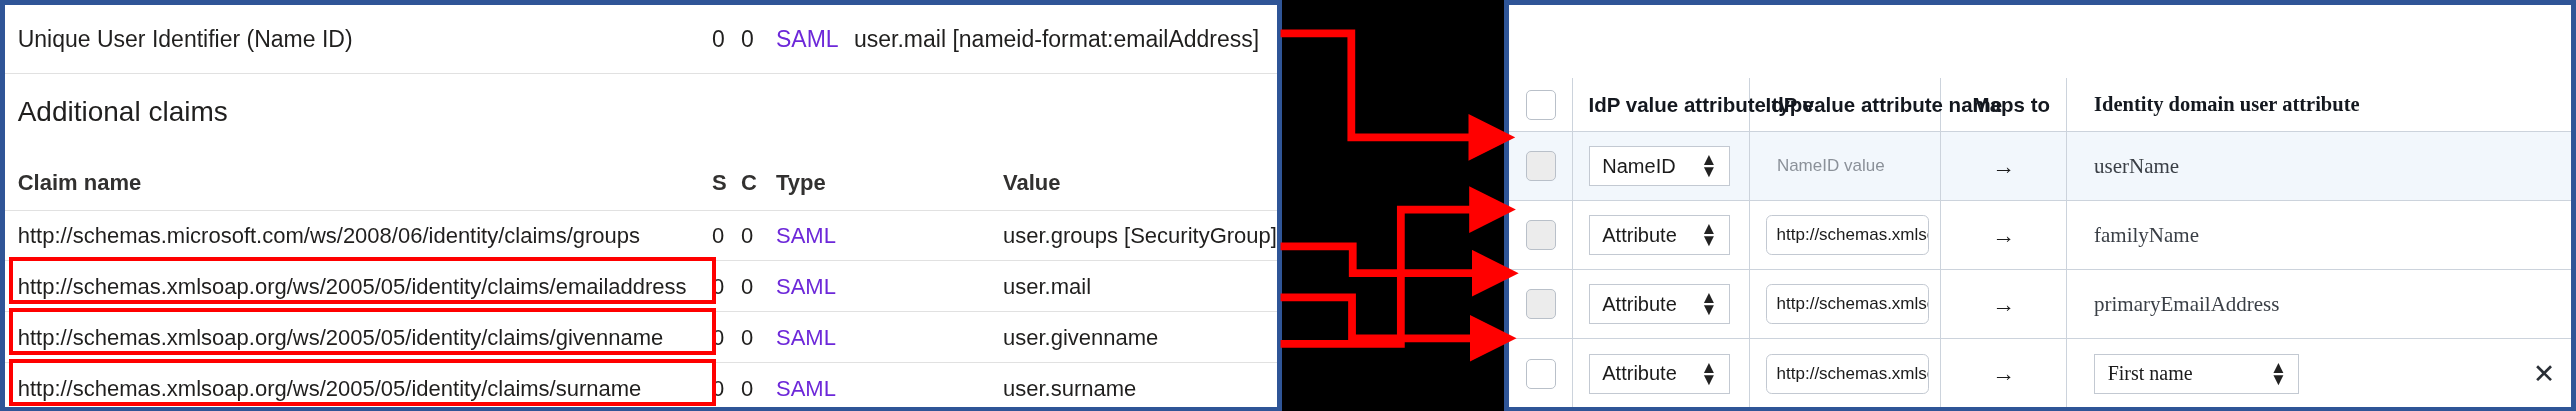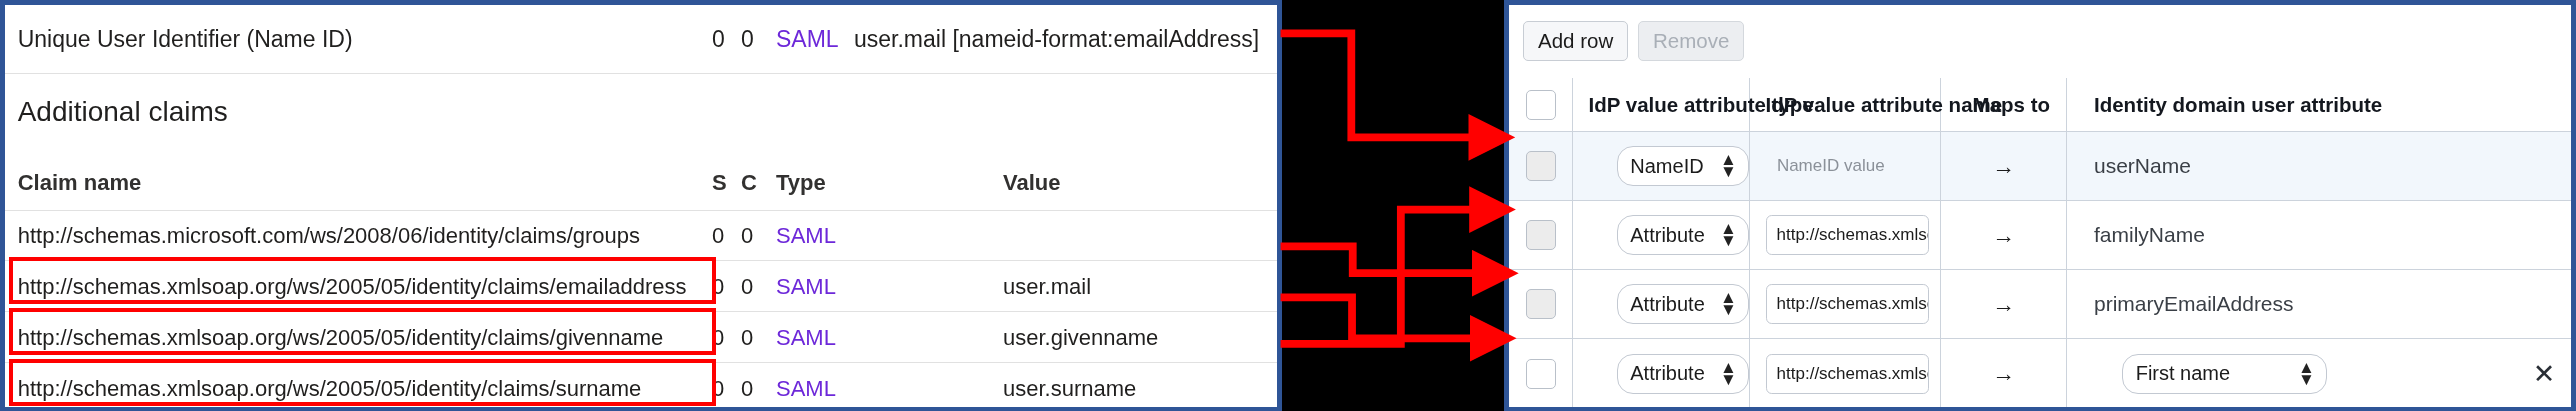--- a/index.html
+++ b/index.html
@@ -77,28 +77,28 @@
     box-sizing:border-box;cursor:pointer;}
   .chk.dim{background:#ececec;}
 
   .cell-type{width:177px;flex:0 0 177px;align-self:stretch;display:flex;align-items:center;
     padding-left:15.6px;box-sizing:border-box;border-right:1.4px solid #ccd3dc;}
   .cell-name{width:191px;flex:0 0 191px;align-self:stretch;display:flex;align-items:center;
     padding-left:15.6px;box-sizing:border-box;border-right:1.4px solid #ccd3dc;}
   .cell-maps{width:126px;flex:0 0 126px;align-self:stretch;display:flex;align-items:center;
     justify-content:center;box-sizing:border-box;border-right:1.4px solid #ccd3dc;}
   .cell-attr{flex:1 1 auto;align-self:stretch;display:flex;align-items:center;
-    padding-left:27px;box-sizing:border-box;}
+    padding-left:27px;box-sizing:border-box;font-family:Liberation Serif, serif;}
   .rrow.head .cell-maps{justify-content:center;padding-left:15.6px;}
 
   .hcell{font-size:20.5px;font-weight:700;color:#14181f;white-space:nowrap;}
 
-  .sel{position:relative;width:141px;height:40px;border:1.4px solid #c3c9d2;border-radius:16px;
+  .sel{position:relative;width:141px;height:40px;border:1.4px solid #c3c9d2;border-radius:0;
     background:#fff;box-sizing:border-box;display:flex;align-items:center;
-    padding-left:12.7px;font-size:20px;color:#1b1b1b;cursor:pointer;margin-left:28px;}
+    padding-left:12.7px;font-size:20px;color:#1b1b1b;cursor:pointer;}
   .sel .spin{position:absolute;right:11.3px;top:50%;transform:translateY(-50%);
     display:flex;flex-direction:column;align-items:center;line-height:0.72;
     font-size:17px;color:#222;}
   .sel-wide{width:205px;}
 
   .txtin{width:163px;height:40px;border:1.4px solid #c3c9d2;border-radius:5.7px;background:#fff;
     box-sizing:border-box;display:flex;align-items:center;padding-left:10px;
     font-size:17px;color:#1b1b1b;overflow:hidden;white-space:nowrap;cursor:text;}
   .txtin.plain{border:none;background:transparent;color:#8b9199;padding-left:11.3px;}
 
@@ -133,20 +133,21 @@
         <div class="c-val">Value</div>
       </div>
 
       <div class="claims-rows">
 
         <div class="claim-row">
           <div class="c-name">http://schemas.microsoft.com/ws/2008/06/identity/claims/groups</div>
           <div class="c-s">0</div>
           <div class="c-c">0</div>
           <div class="c-type">SAML</div>
+          <div class="c-val">user.groups [SecurityGroup]</div>
         </div>
 
         <div class="claim-row">
           <div class="c-name">http://schemas.xmlsoap.org/ws/2005/05/identity/claims/emailaddress</div>
           <div class="c-s">0</div>
           <div class="c-c">0</div>
           <div class="c-type">SAML</div>
           <div class="c-val">user.mail</div>
         </div>
 
@@ -172,24 +173,20 @@
       <div class="redbox" style="left:4.2px;top:303px;width:707px;height:47px;"></div>
       <div class="redbox" style="left:4.2px;top:354px;width:707px;height:47px;"></div>
     </div>
   </div>
 
   <div class="mid"></div>
 
   <div class="right-panel">
     <div class="rp-inner">
 
-      <div class="toolbar">
-        <button class="btn btn-add">Add row</button>
-        <button class="btn btn-remove">Remove</button>
-      </div>
 
       <div class="rtable">
 
         <div class="rrow head">
           <div class="cell-chk">
             <div class="chk"></div>
           </div>
           <div class="cell-type">
             <span class="hcell">IdP value attribute type</span>
           </div>

